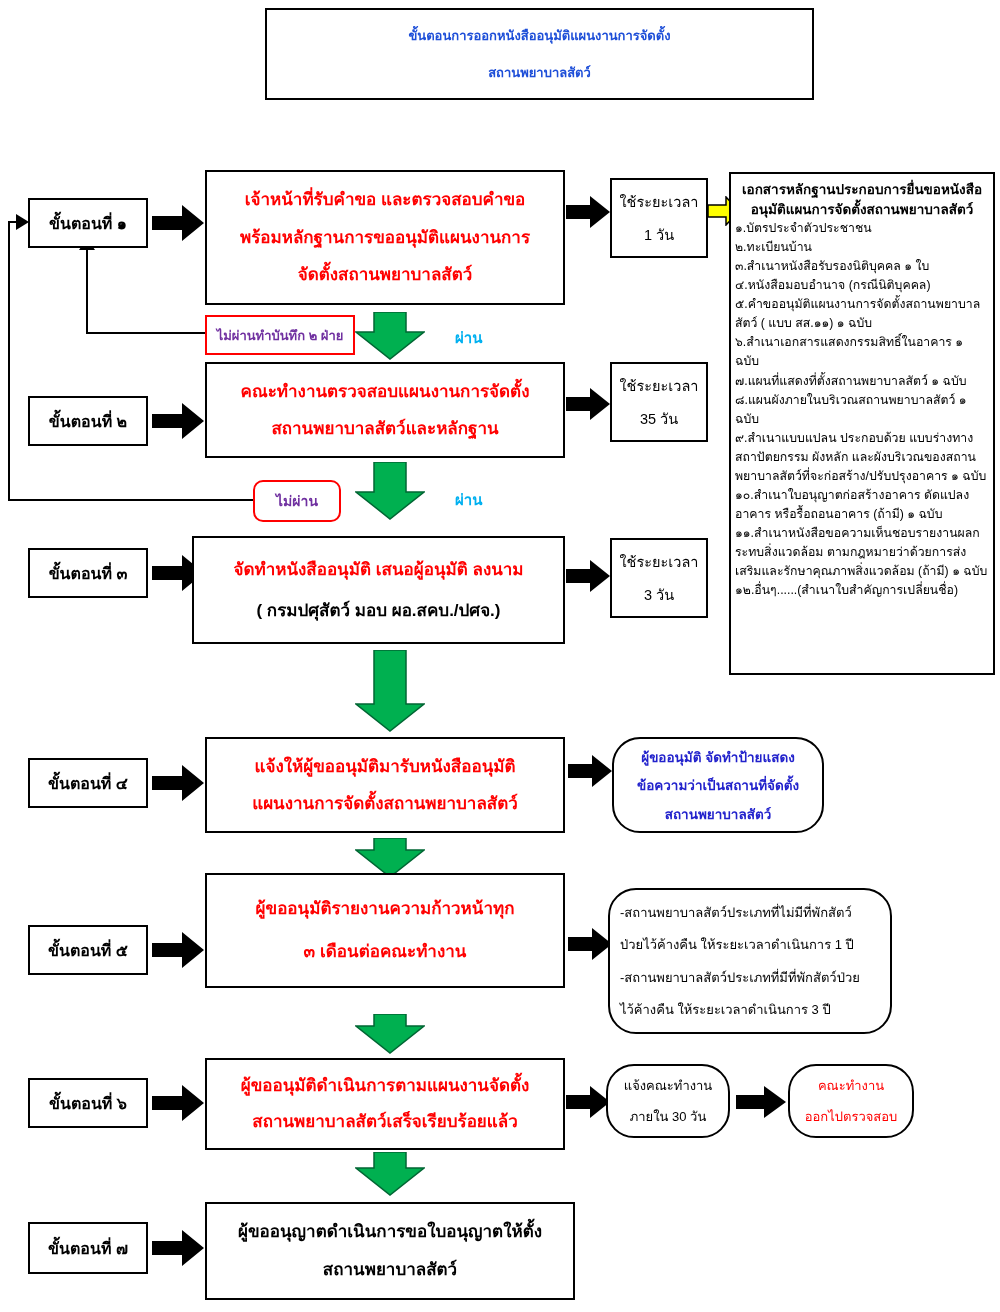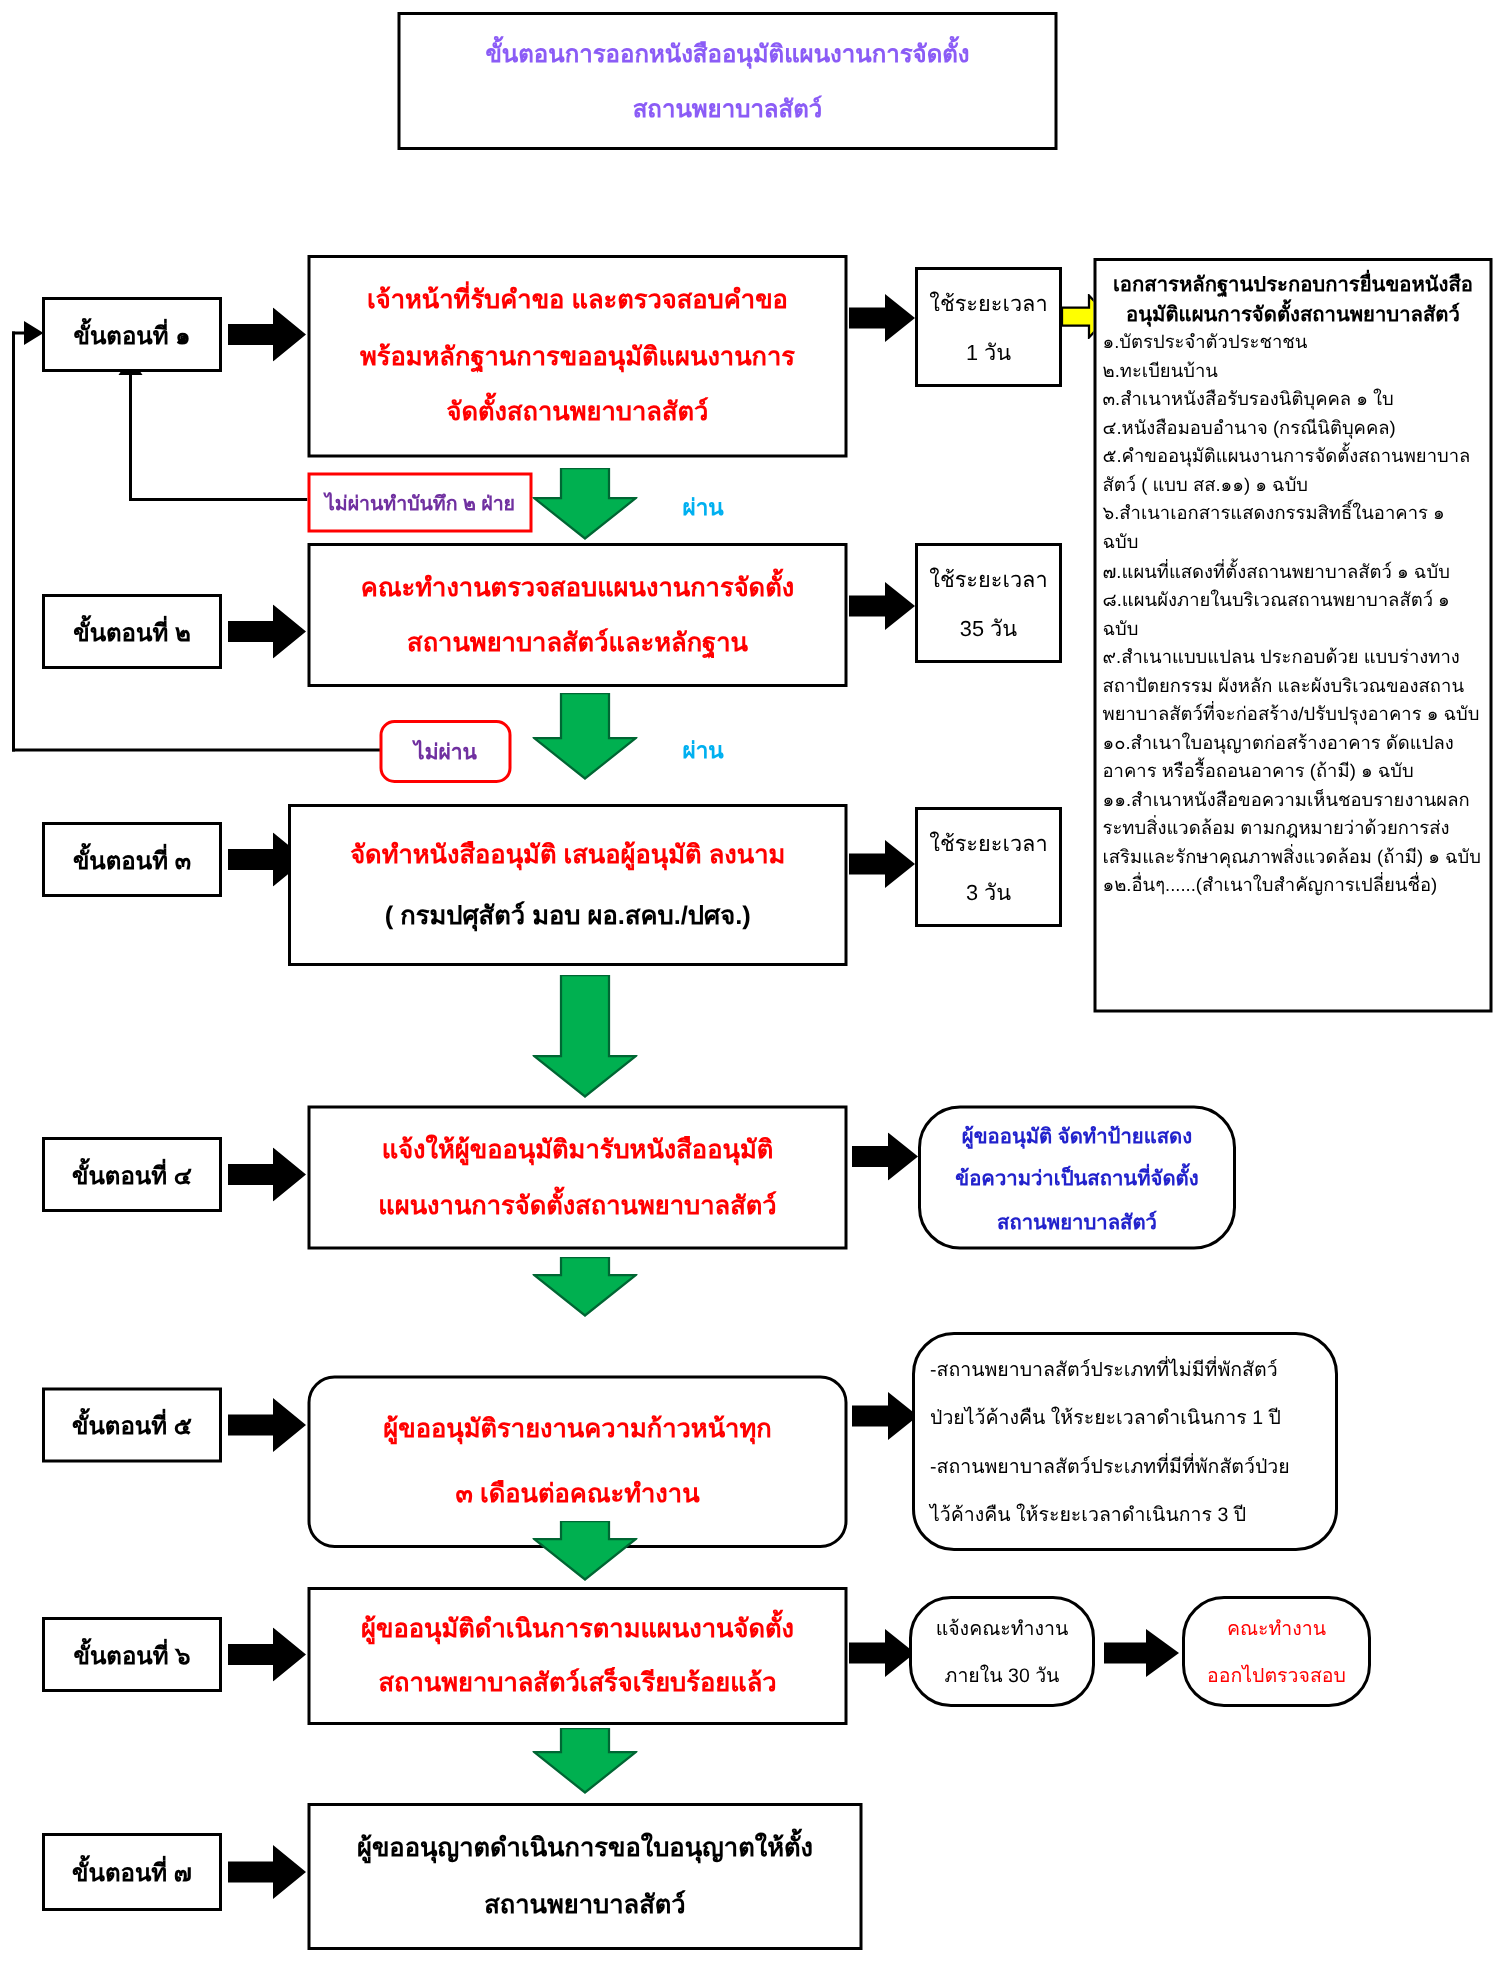--- a/index.html
+++ b/index.html
@@ -1,20 +1,20 @@
 <!DOCTYPE html>
 <html><head>
 <meta charset="utf-8">
 <style>
   html,body{margin:0;padding:0;background:#ffffff;}
   body{font-family:"Liberation Sans","DejaVu Sans",sans-serif;}
   .canvas{position:relative;width:1000px;height:1312px;background:#ffffff;overflow:hidden;}
   .box{position:absolute;background:#ffffff;border:2px solid #000;box-sizing:border-box;
        display:flex;flex-direction:column;justify-content:space-evenly;align-items:center;text-align:center;}
-  .title-box{left:265px;top:8px;width:440px;height:92px;font-size:16px;font-weight:bold;color:#8b5cf6;}
+  .title-box{left:265px;top:8px;width:549px;height:92px;font-size:13px;font-weight:bold;color:#1d4ed8;}
   .label-box{left:28px;width:120px;height:50px;font-size:16px;font-weight:bold;color:#000;}
   .main-box{left:205px;width:360px;font-weight:bold;font-size:17px;color:#ff0000;line-height:1.15;}
   .time-box{left:610px;width:98px;height:80px;font-size:14.5px;color:#000;}
   .side-box{font-size:13.5px;border-radius:28px;}
   .fail-box{position:absolute;background:#fff;border:2px solid #ff0000;box-sizing:border-box;
             display:flex;justify-content:center;align-items:center;color:#7030a0;font-weight:bold;font-size:13px;}
   .pass-label{position:absolute;color:#00b0f0;font-weight:bold;font-size:15px;}
   .arrow{position:absolute;}
   .line{position:absolute;background:#000;}
   .tri-up{position:absolute;width:0;height:0;border-left:8px solid transparent;border-right:8px solid transparent;border-bottom:12px solid #000;}
@@ -160,21 +160,21 @@
   <svg class="arrow" style="left:355px;top:838px;" width="70" height="40">
     <polygon points="19,0 51,0 51,12 69,12 35,39 1,12 19,12" fill="#00b050" stroke="#063" stroke-width="1.5"></polygon>
   </svg>
 
   <div class="box label-box" style="top:925px;">
     <div>ขั้นตอนที่ ๕</div>
   </div>
   <svg class="arrow" style="left:152px;top:932px;" width="52" height="36">
     <polygon points="0,11 30,11 30,0 52,18 30,36 30,25 0,25" fill="#000"></polygon>
   </svg>
-  <div class="box main-box" style="top:917px;height:115px;border-radius:18px;">
+  <div class="box main-box" style="top:873px;height:115px;">
     <div>ผู้ขออนุมัติรายงานความก้าวหน้าทุก</div>
     <div>๓ เดือนต่อคณะทำงาน</div>
   </div>
   <svg class="arrow" style="left:568px;top:928px;" width="44" height="32">
     <polygon points="0,9 24,9 24,0 44,16 24,32 24,23 0,23" fill="#000"></polygon>
   </svg>
   <div class="box side-box" style="left:608px;top:888px;width:284px;height:146px;align-items:flex-start;padding:0 10px;text-align:left;font-size:13px;">
     <div>-สถานพยาบาลสัตว์ประเภทที่ไม่มีที่พักสัตว์</div>
     <div>ป่วยไว้ค้างคืน ให้ระยะเวลาดำเนินการ 1 ปี</div>
     <div>-สถานพยาบาลสัตว์ประเภทที่มีที่พักสัตว์ป่วย</div>

